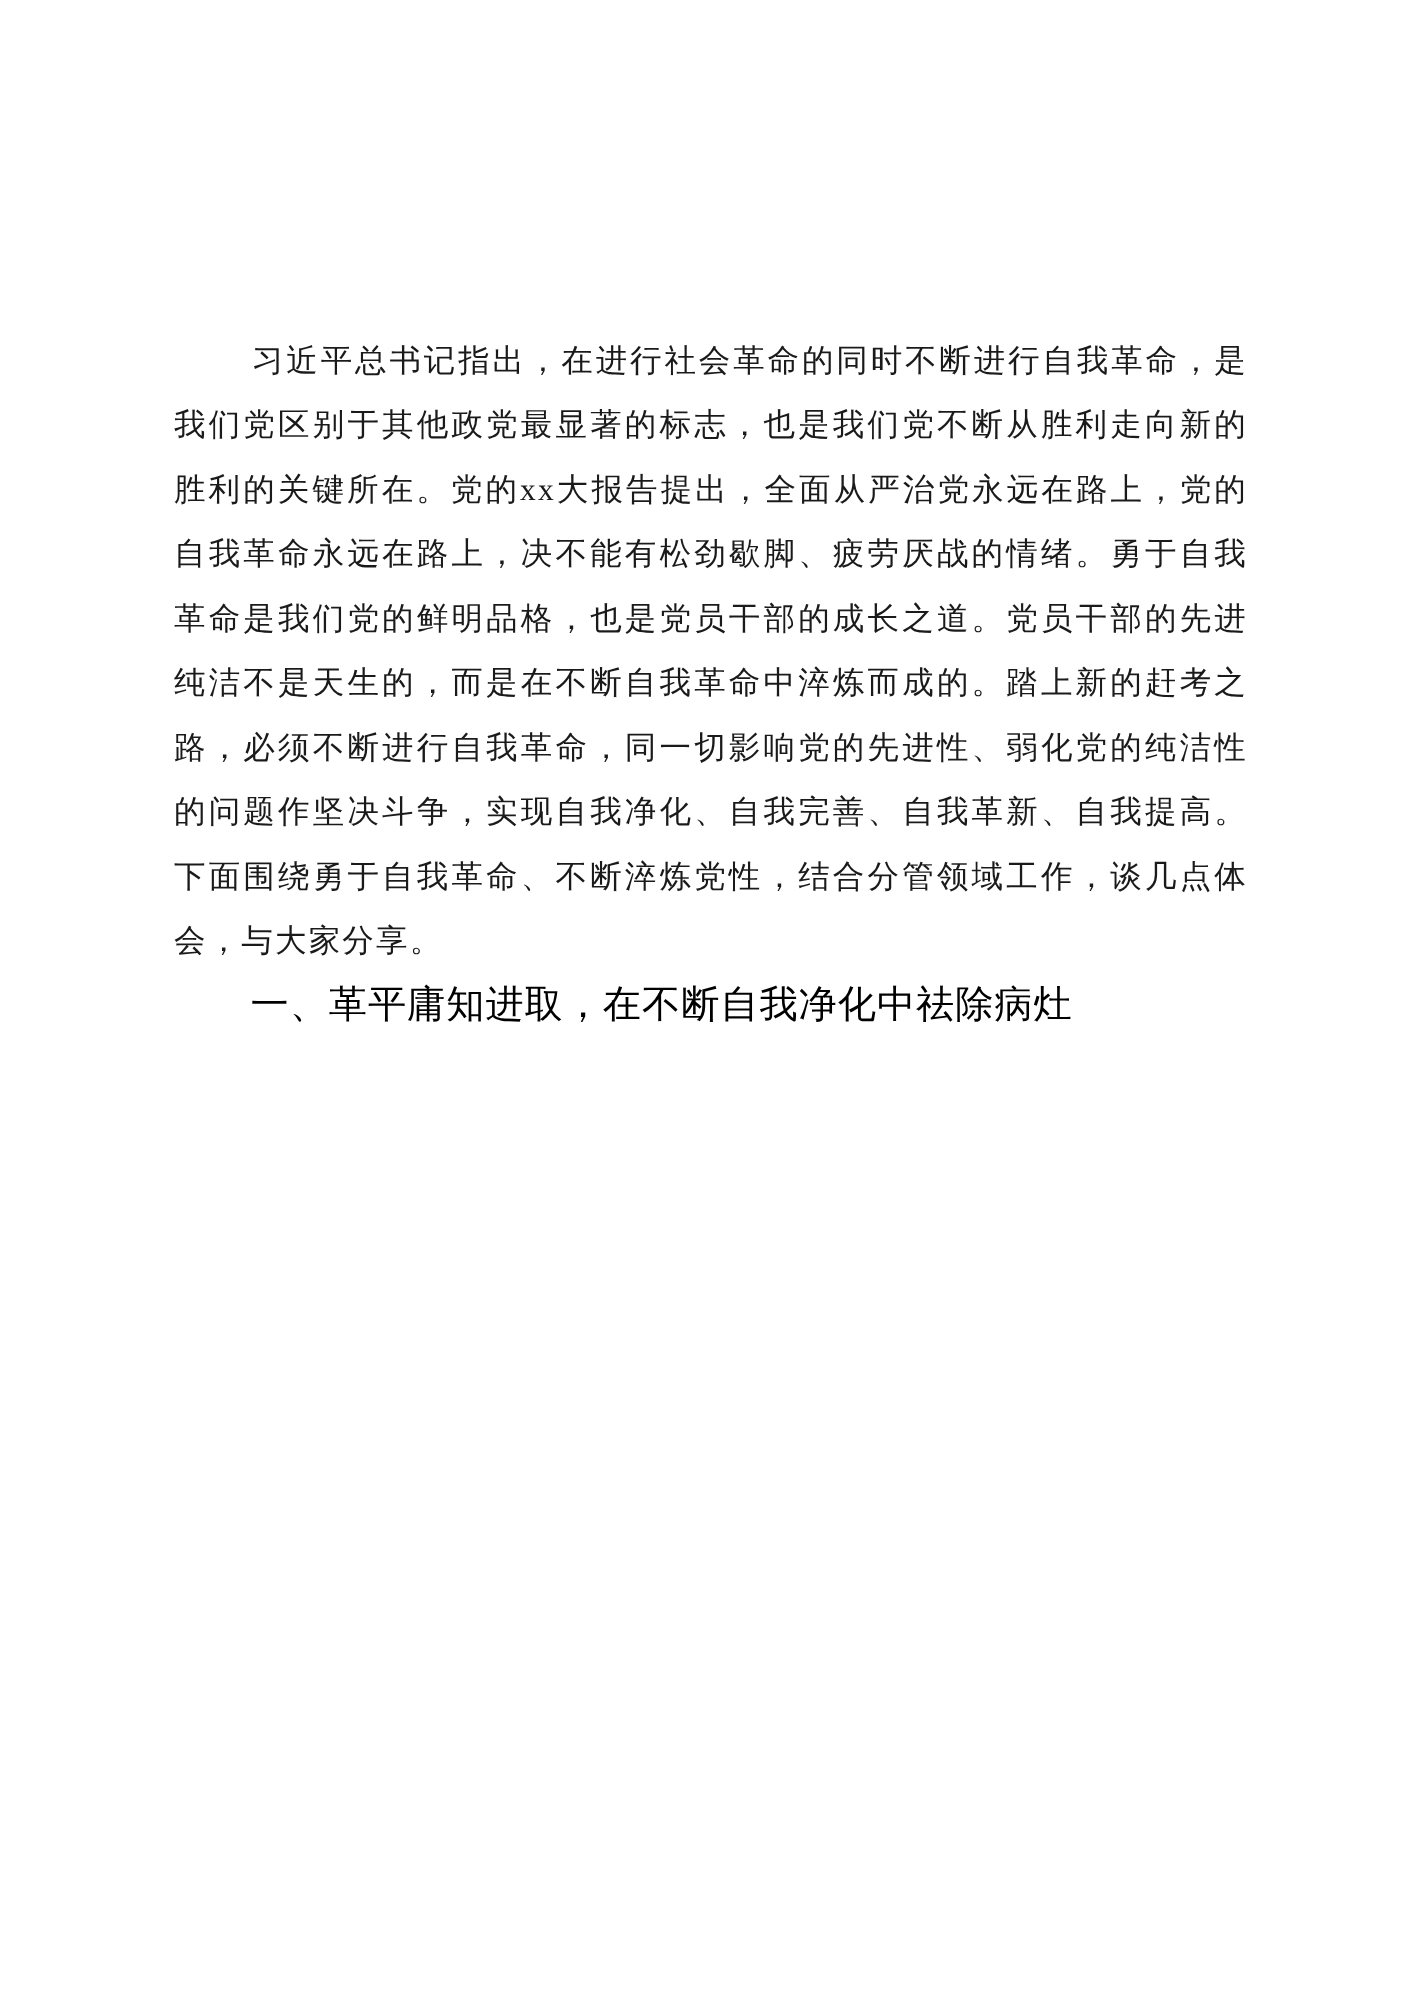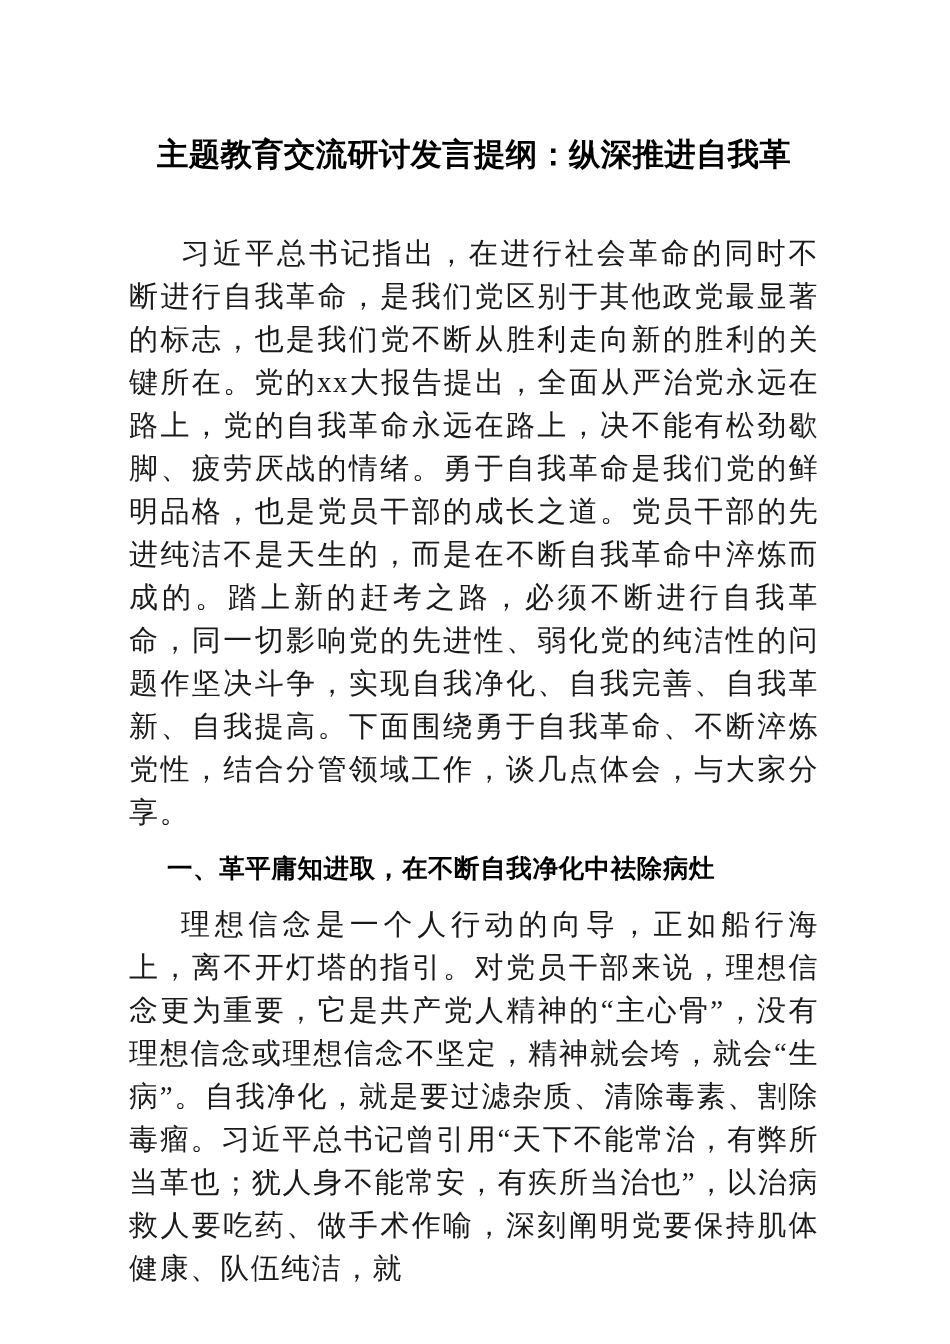--- a/index.html
+++ b/index.html
@@ -35,61 +35,60 @@
     color: #000000;
     letter-spacing: 0.2px;
     margin: 0;
     padding-top: 131px;
     word-break: break-all;
   }
 
   
   .section-heading {
     font-family: "Liberation Sans", "DejaVu Sans", sans-serif;
-    font-weight: bold;
+    font-weight: normal;
     font-size: 25.5px;
     line-height: 43px;
     color: #000000;
     text-indent: 51px;
     margin: 0;
     letter-spacing: 0.6px;
     word-break: break-all;
   }
 
   
   .body-para {
     font-family: "Liberation Serif", "DejaVu Serif", serif;
-    font-size: 29px;
+    font-size: 21px;
     line-height: 43px;
     color: #1a1a1a;
     text-align: justify;
     text-justify: inter-character;
     text-indent: 52px;
-    margin: 13px;
+    margin: 0;
     letter-spacing: 1.45px;
     word-break: break-all;
     -webkit-font-smoothing: antialiased;
   }
 
   .spacer-title-body {
     height: 41px;
   }
 </style>
 </head>
 <body>
 
 <div class="page">
   <div class="doc-body">
 
     <h1 class="doc-title">
-      <span>主题教育交流研讨发言提纲：纵深推进自我革</span><br>
+      <br>
     </h1>
 
     <div class="spacer-title-body"></div>
 
     <p class="body-para">习近平总书记指出，在进行社会革命的同时不断进行自我革命，是我们党区别于其他政党最显著的标志，也是我们党不断从胜利走向新的胜利的关键所在。党的xx大报告提出，全面从严治党永远在路上，党的自我革命永远在路上，决不能有松劲歇脚、疲劳厌战的情绪。勇于自我革命是我们党的鲜明品格，也是党员干部的成长之道。党员干部的先进纯洁不是天生的，而是在不断自我革命中淬炼而成的。踏上新的赶考之路，必须不断进行自我革命，同一切影响党的先进性、弱化党的纯洁性的问题作坚决斗争，实现自我净化、自我完善、自我革新、自我提高。下面围绕勇于自我革命、不断淬炼党性，结合分管领域工作，谈几点体会，与大家分享。</p>
 
     <h2 class="section-heading">一、革平庸知进取，在不断自我净化中祛除病灶</h2>
 
-    <p class="body-para">理想信念是一个人行动的向导，正如船行海上，离不开灯塔的指引。对党员干部来说，理想信念更为重要，它是共产党人精神的“主心骨”，没有理想信念或理想信念不坚定，精神就会垮，就会“生病”。自我净化，就是要过滤杂质、清除毒素、割除毒瘤。习近平总书记曾引用“天下不能常治，有弊所当革也；犹人身不能常安，有疾所当治也”，以治病救人要吃药、做手术作喻，深刻阐明党要保持肌体健康、队伍纯洁，就</p>
 
   </div>
 </div>
 
 </body></html>

